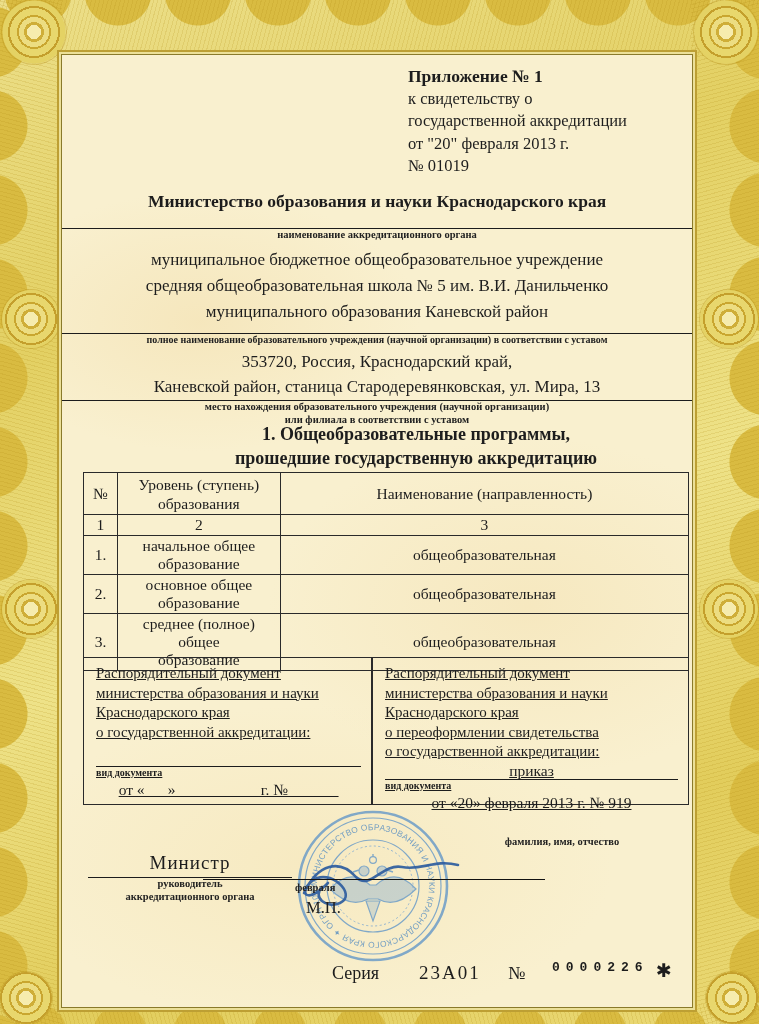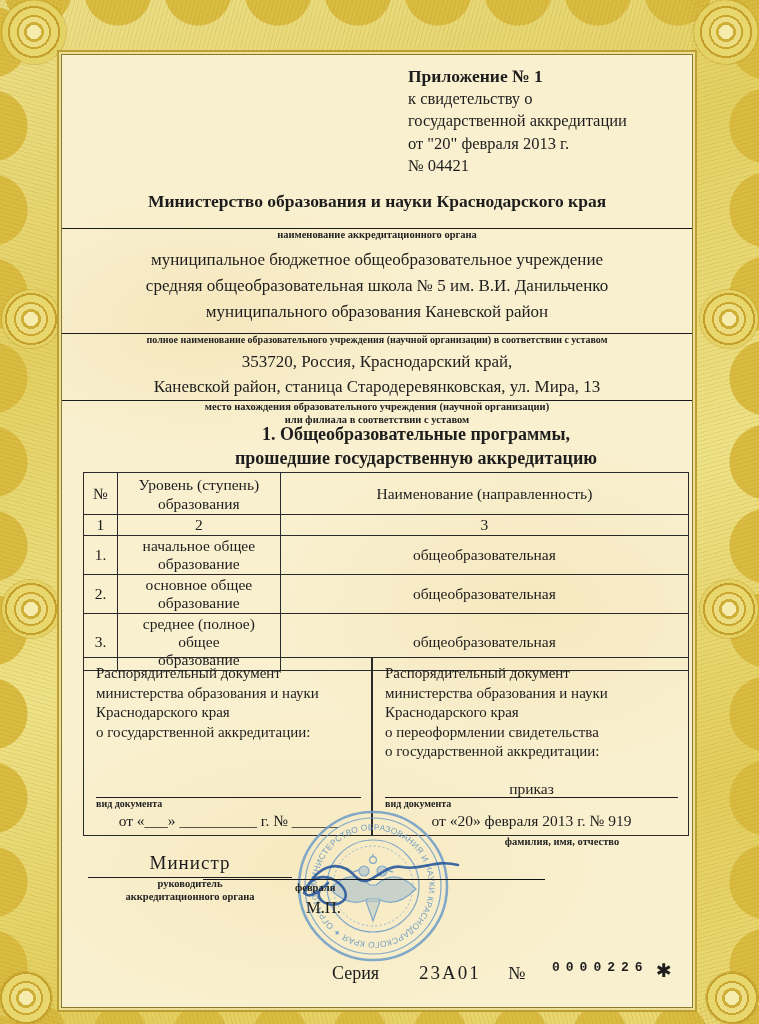--- a/index.html
+++ b/index.html
@@ -58,21 +58,21 @@
   
   .sect{left:0;top:367px;width:708px;font-weight:bold;font-size:18px;line-height:24px;}
   
   table.prog{position:absolute;left:21px;top:417px;width:606px;border-collapse:collapse;font-size:15.5px;}
   table.prog td,table.prog th{border:1.4px solid #2a2a2a;padding:1px 4px;text-align:center;font-weight:normal;vertical-align:middle;}
   table.prog .h{height:42px;line-height:19px;}
   table.prog .n{height:19px;}
   table.prog .r{height:34px;line-height:18px;}
   col.c1{width:34px;}col.c2{width:163px;}col.c3{width:409px;}
   
-  .boxes{left:21px;top:602px;width:606px;height:179px;display:flex;}
+  .boxes{left:21px;top:602px;width:606px;height:148px;display:flex;text-decoration:underline;}
   .obox{box-sizing:border-box;border:1.5px solid #2a2a2a;padding:6px 10px 5px 12px;display:flex;flex-direction:column;}
   .obox.lft{width:289px;border-right-width:.75px;}
   .obox.rgt{width:317px;border-left-width:.75px;}
   .obox .txt{font-size:15px;line-height:19.5px;}
   .obox .foot{margin-top:auto;}
   .obox .dline{border-bottom:1.4px solid #1c1c1c;min-height:17px;text-align:center;font-size:15.5px;line-height:17px;}
   .obox .cap{text-align:left;font-size:10px;line-height:12px;font-weight:bold;}
   .obox .date{text-align:center;font-size:15.5px;line-height:19px;margin-top:1px;}
   
   .sign-left{left:26px;top:795px;width:204px;}
@@ -107,21 +107,21 @@
 <div class="rosette" style="left:700px;top:290px;width:58px;height:58px;"></div>
 <div class="rosette" style="left:700px;top:580px;width:58px;height:58px;"></div>
 
 <div class="content">
 
   <div class="abs hdr">
     <div class="t1">Приложение  № 1</div>
     <div>к свидетельству о</div>
     <div>государственной аккредитации</div>
     <div>от "20" февраля 2013 г.</div>
-    <div>№ 04421</div>
+    <div>№ 01019</div>
   </div>
 
   <div class="abs ministry">
     <div class="name c rule">Министерство образования и науки Краснодарского края</div>
     <div class="small c">наименование аккредитационного органа</div>
   </div>
 
   <div class="abs inst">
     <div class="name c pre rule">муниципальное бюджетное общеобразовательное учреждение
 средняя общеобразовательная школа № 5 им. В.И. Данильченко

